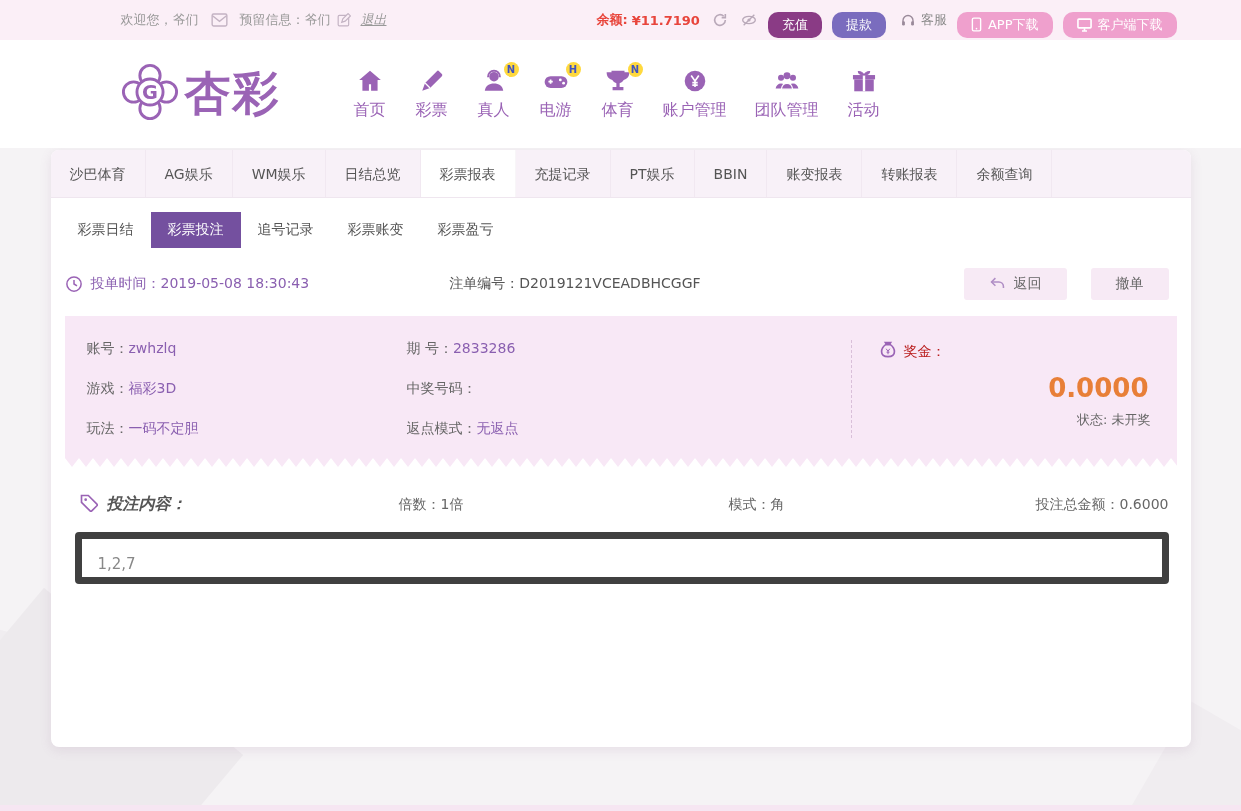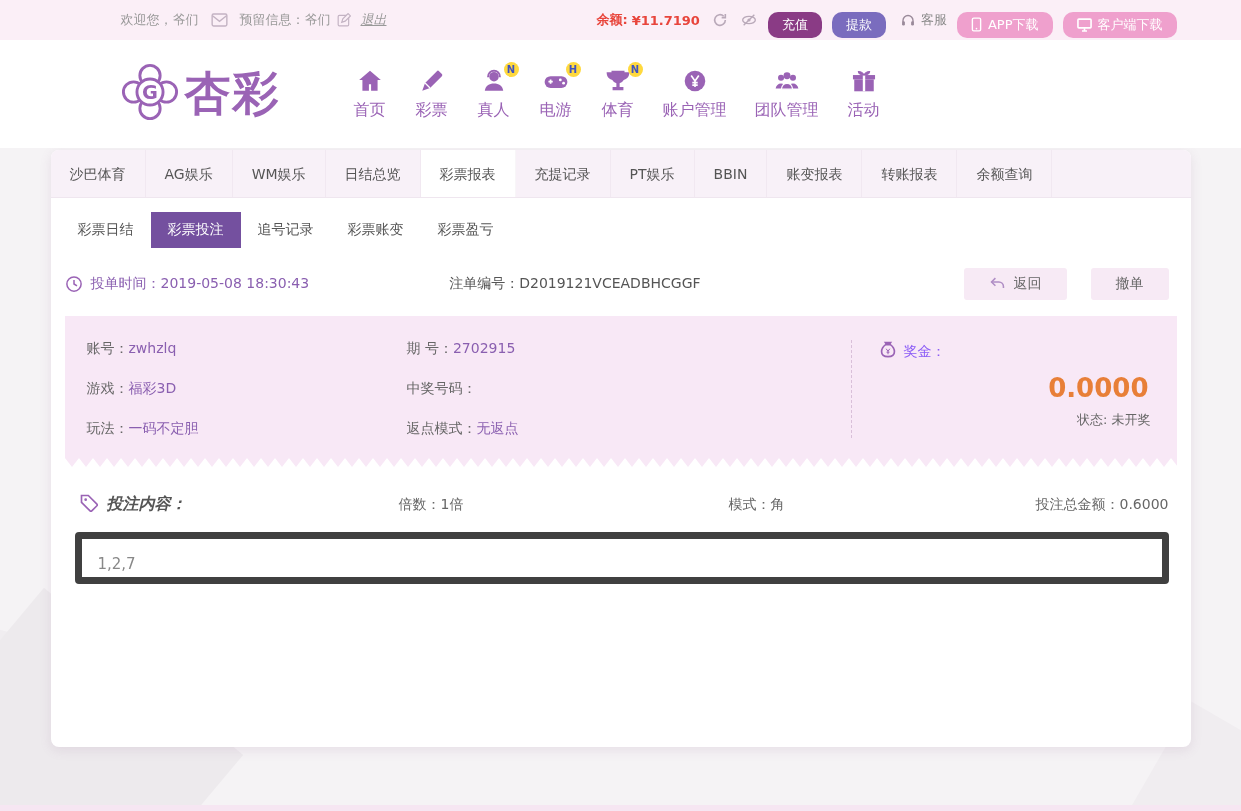--- a/index.html
+++ b/index.html
@@ -56,21 +56,21 @@
   .detail-order { color:#555; font-size:14px; margin-left:140px; white-space:nowrap; }
   .detail-btns { margin-left:auto; display:flex; gap:24px; }
   .soft-btn { background:#f7eaf5; border:none; color:#666; font-size:14px; height:32px; padding:0 25px; border-radius:3px; cursor:pointer; display:inline-flex; align-items:center; gap:8px; font-family:inherit; }
 
   .info-panel { margin:16px 14px 0; background:#f8e8f6; padding:24px 26px 20px 22px; display:grid; grid-template-columns:320px 1fr 300px; }
   .info-col { display:flex; flex-direction:column; gap:22px; font-size:14px; }
   .info-row { white-space:nowrap; }
   .info-label { color:#666; }
   .info-value { color:#8a5fb0; margin-left:0; }
   .prize-col { border-left:1px dashed #d9bfd9; padding-left:26px; display:flex; flex-direction:column; }
-  .prize-head { display:flex; align-items:center; gap:6px; color:#8b5cf6; font-size:14px; }
+  .prize-head { display:flex; align-items:center; gap:6px; color:#b91c1c; font-size:14px; }
   .prize-amount { text-align:right; color:#e87f38; font-size:26px; font-weight:bold; margin:10px 2px 8px 0; }
   .prize-status { text-align:right; color:#666; font-size:13px; }
   .zigzag { display:block; margin:0 14px; }
 
   .bet-row { display:flex; align-items:center; padding:26px 22px 0 28px; font-size:14px; color:#666; }
   .bet-title-group { display:flex; align-items:center; gap:8px; width:320px; }
   .bet-title { color:#555; font-size:16px; font-weight:bold;font-style:italic; }
   .bet-multiple { width:330px; }
   .bet-mode { flex:1; }
   .bet-total { text-align:right; white-space:nowrap; }
@@ -310,21 +310,21 @@
     </span>
   </div>
 
   <section class="info-panel">
     <div class="info-col">
       <div class="info-row"><span class="info-label">账号：</span><span class="info-value">zwhzlq</span></div>
       <div class="info-row"><span class="info-label">游戏：</span><span class="info-value">福彩3D</span></div>
       <div class="info-row"><span class="info-label">玩法：</span><span class="info-value">一码不定胆</span></div>
     </div>
     <div class="info-col">
-      <div class="info-row"><span class="info-label">期 号：</span><span class="info-value">2702915</span></div>
+      <div class="info-row"><span class="info-label">期 号：</span><span class="info-value">2833286</span></div>
       <div class="info-row"><span class="info-label">中奖号码：</span><span class="info-value"></span></div>
       <div class="info-row"><span class="info-label">返点模式：</span><span class="info-value">无返点</span></div>
     </div>
     <div class="prize-col">
       <div class="prize-head">
         <span>
           <svg width="20" height="20" viewBox="0 0 24 24">
               <path d="M9 5L7 2h10l-2 3z" fill="#9a63b5"></path>
               <path d="M9.2 5.5h5.6c2.9 2 4.9 5.3 4.9 8.6 0 3.9-3.4 5.9-7.7 5.9s-7.7-2-7.7-5.9c0-3.3 2-6.6 4.9-8.6z" fill="none" stroke="#9a63b5" stroke-width="2"></path>
               <path d="M9.8 10.5l2.2 3 2.2-3M12 13.5v3.6M10.2 14.6h3.6" stroke="#9a63b5" stroke-width="1.2" fill="none"></path>

